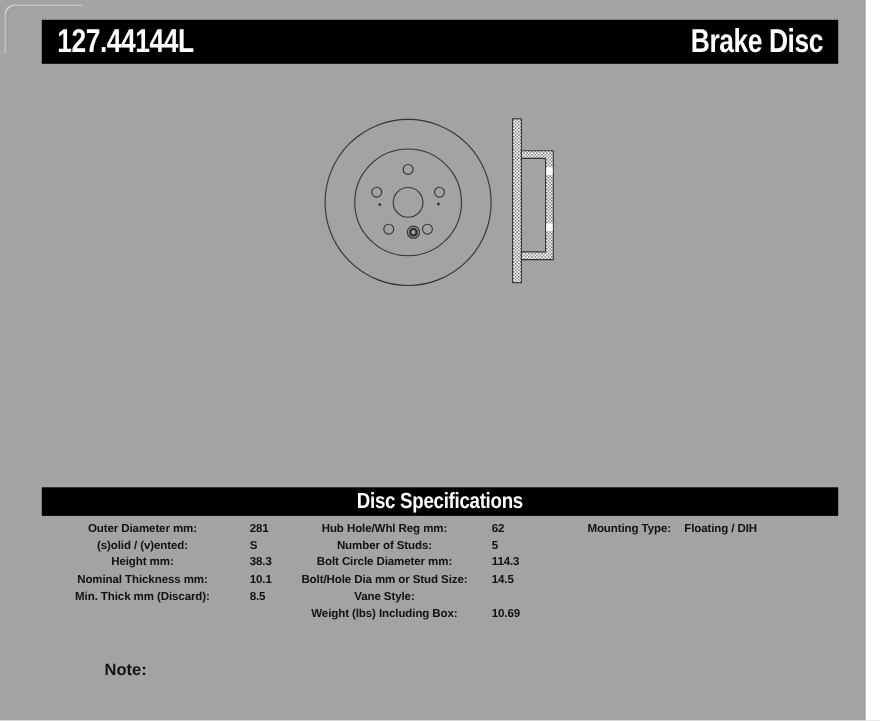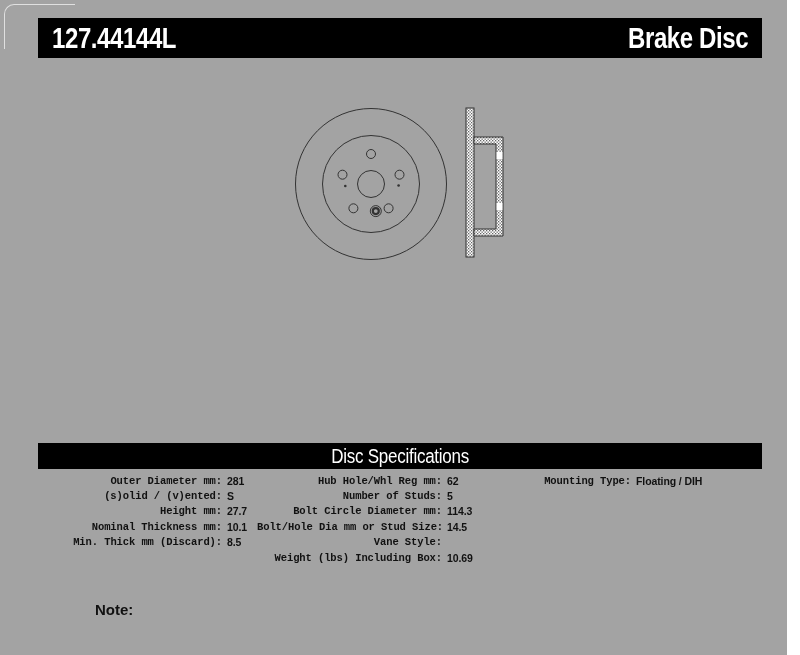--- a/index.html
+++ b/index.html
@@ -9,28 +9,28 @@
           border-top:1px solid #e0e0e0;border-left:1px solid #e0e0e0;
           border-top-left-radius:10px;}
   .topbar{position:absolute;left:38px;top:18px;width:724px;height:40px;background:#000;
           color:#fff;display:flex;align-items:center;justify-content:space-between;
           padding:0 14px;box-sizing:border-box;font-weight:bold;font-size:30px;}
   .topbar .pn{transform:scaleX(.8);transform-origin:left center;letter-spacing:-.5px;white-space:nowrap;}
   .topbar .pt{transform:scaleX(.8);transform-origin:right center;letter-spacing:-.5px;white-space:nowrap;}
   .drawing{position:absolute;left:288px;top:92px;width:230px;height:180px;}
   .specbar{position:absolute;left:38px;top:443px;width:724px;height:26px;background:#000;
            color:#fff;display:flex;align-items:center;justify-content:center;
-           font-weight:normal;font-size:20px;}
+           font-weight:bold;font-size:20px;}
   .specbar span{transform:scaleX(.85);letter-spacing:-.3px;white-space:nowrap;}
   .spec-group{position:absolute;top:473px;font-size:10.5px;font-weight:bold;letter-spacing:-.1px;}
   #colL{left:37px;}
   #colM{left:257px;}
-  #colR{left:541px;}
+  #colR{left:527px;}
   .spec-row{display:flex;height:15.4px;align-items:center;white-space:nowrap;}
-  .spec-label{display:inline-block;text-align:right;font-family:Liberation Mono, monospace;}
+  .spec-label{display:inline-block;text-align:center;}
   #colL .spec-label{width:185px;}
   #colM .spec-label{width:185px;}
   #colR .spec-label{width:90px;}
   .spec-value{padding-left:5px;}
   .note{position:absolute;left:95px;top:569px;font-size:15px;font-weight:bold;margin-top:32px;}
 </style>
 </head>
 <body>
 
 <div class="page">
@@ -84,21 +84,21 @@
       <div class="spec-row">
         <span class="spec-label">Outer Diameter mm:</span>
         <span class="spec-value">281</span>
       </div>
       <div class="spec-row">
         <span class="spec-label">(s)olid / (v)ented:</span>
         <span class="spec-value">S</span>
       </div>
       <div class="spec-row">
         <span class="spec-label">Height mm:</span>
-        <span class="spec-value">27.7</span>
+        <span class="spec-value">38.3</span>
       </div>
       <div class="spec-row">
         <span class="spec-label">Nominal Thickness mm:</span>
         <span class="spec-value">10.1</span>
       </div>
       <div class="spec-row">
         <span class="spec-label">Min. Thick mm (Discard):</span>
         <span class="spec-value">8.5</span>
       </div>
     </div>

